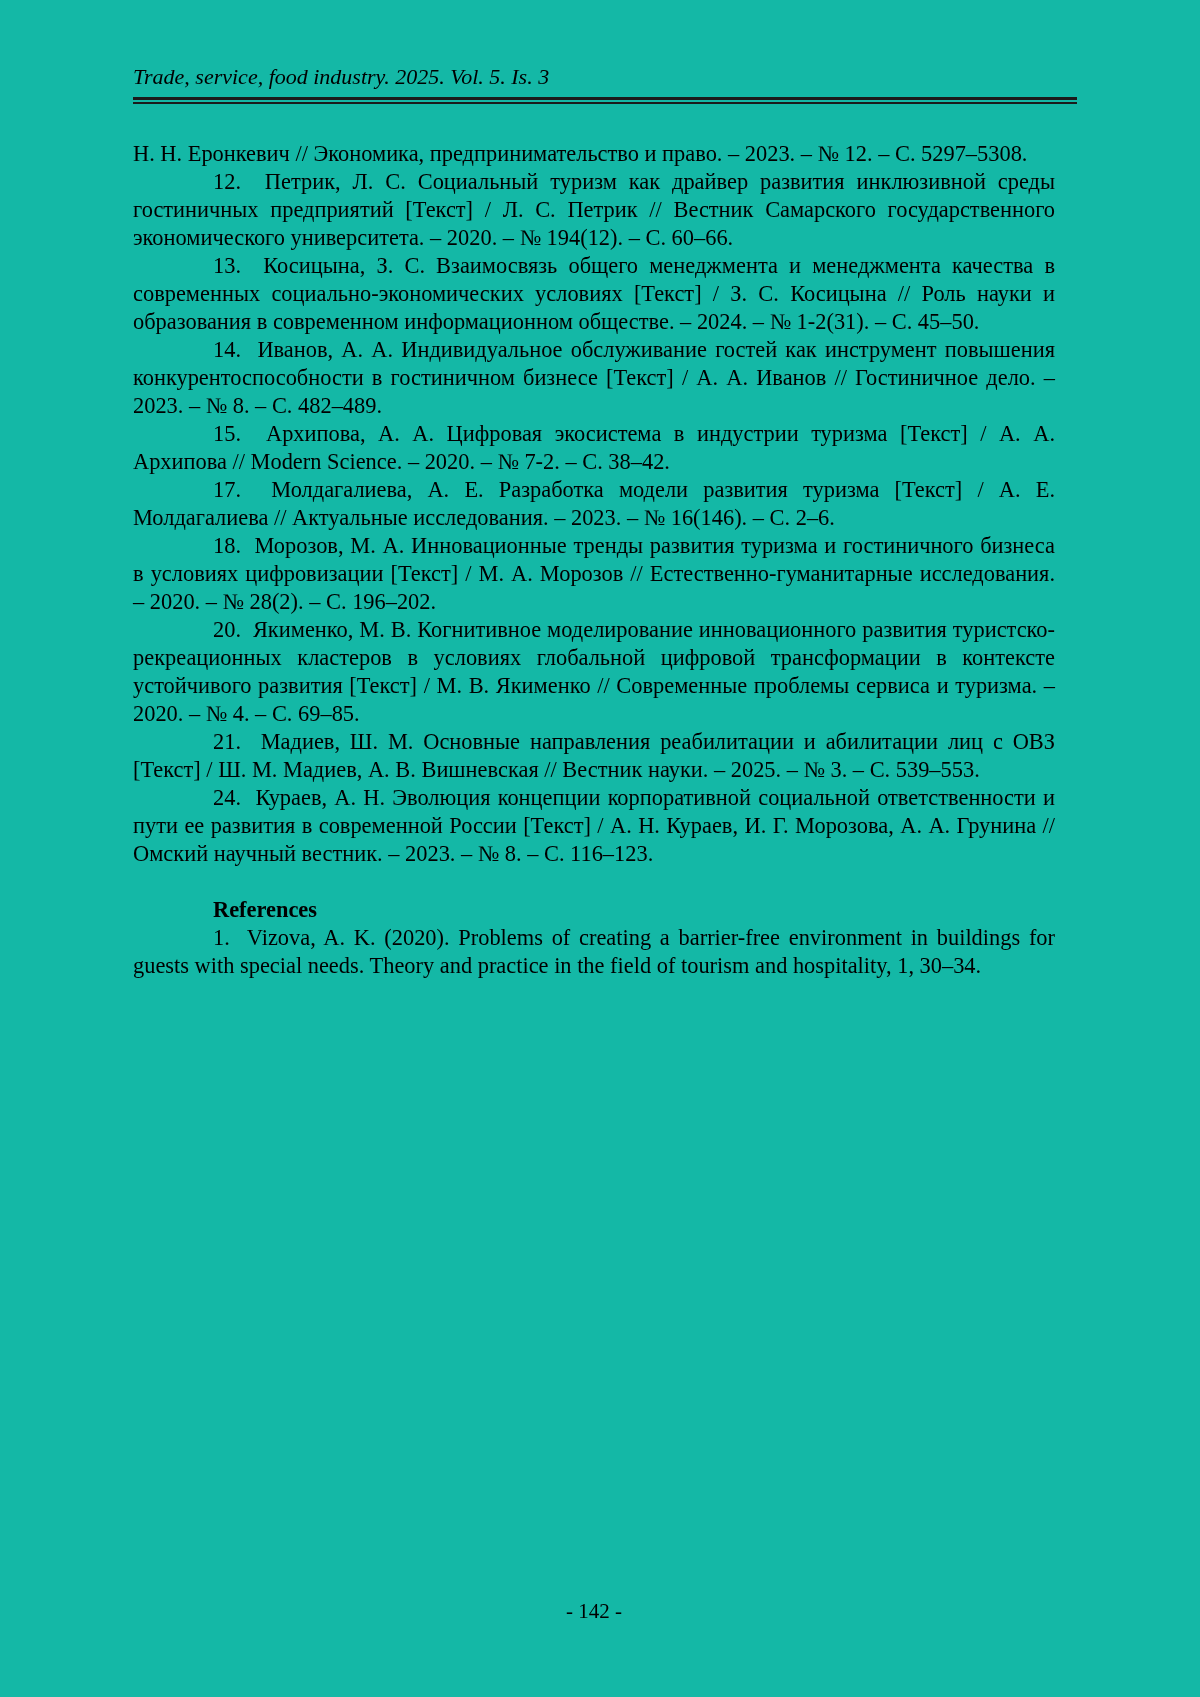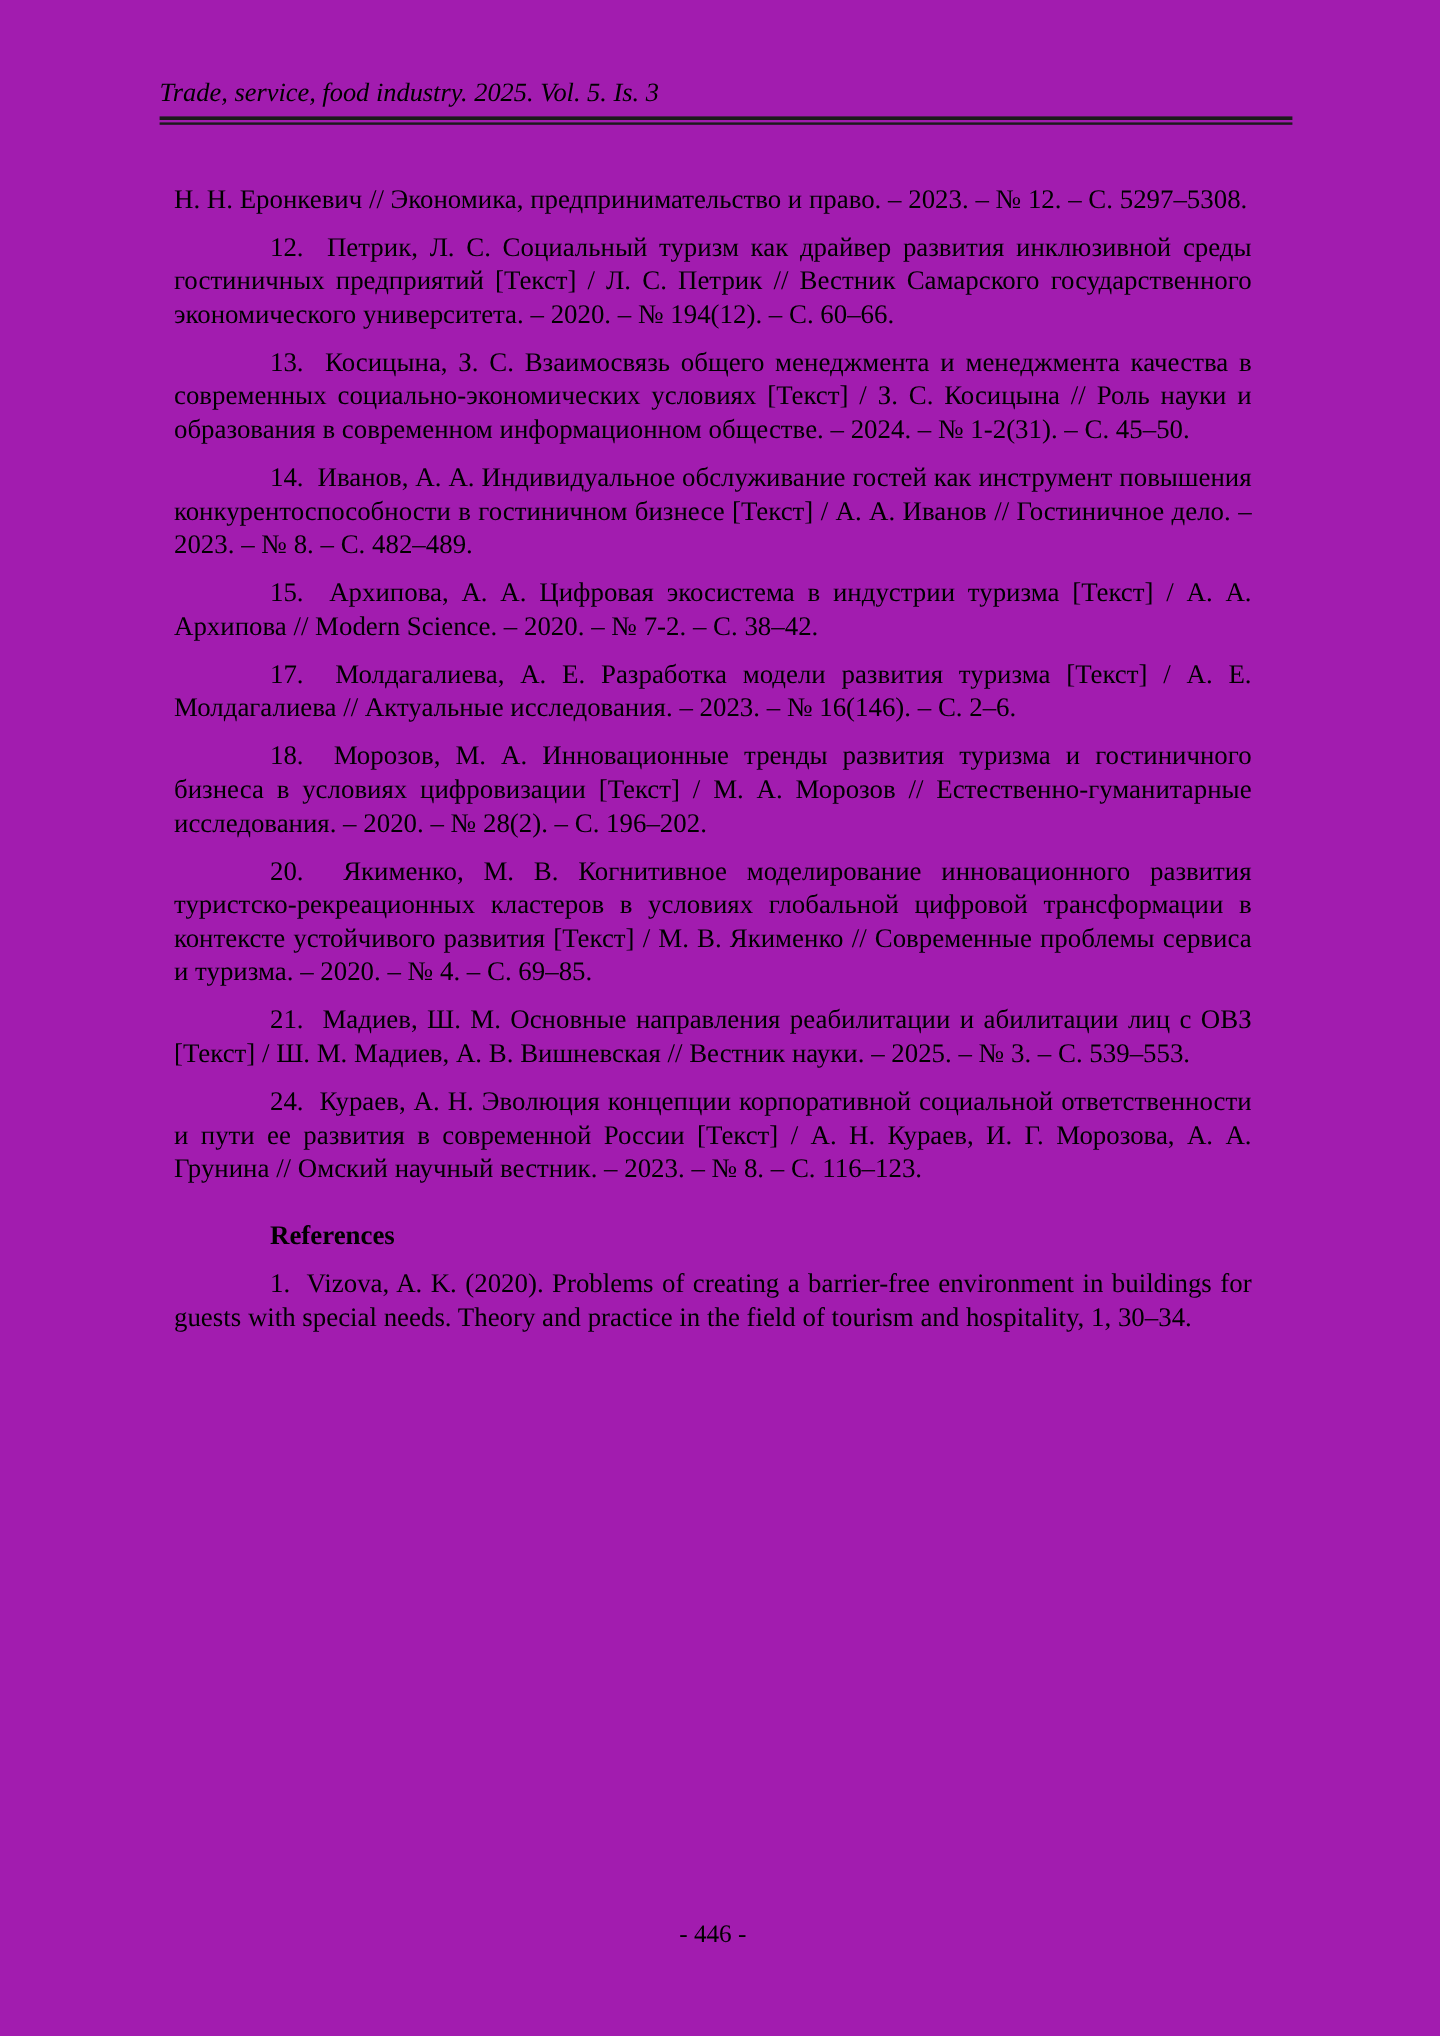--- a/index.html
+++ b/index.html
@@ -4,21 +4,21 @@
 <style>
   html, body {
     margin: 0;
     padding: 0;
     background: #ffffff;
   }
   .page {
     position: relative;
     width: 1200px;
     height: 1697px;
-    background: #a21caf;
+    background: #14b8a6;
     color: #000000;
     font-family: "Liberation Serif", serif;
     overflow: hidden;
   }
   .running-header {
     position: absolute;
     left: 133px;
     top: 64px;
     width: 944px;
   }
@@ -44,21 +44,21 @@
     position: absolute;
     left: 133px;
     top: 140px;
     width: 922px;
     font-size: 22.4px;
     line-height: 28px;
     text-align: justify;
     text-justify: inter-word;
   }
   .content p {
-    margin: 12px;
+    margin: 0;
     padding: 0;
     text-indent: 80px;
   }
   .content p.no-indent {
     text-indent: 0;
   }
   .refs-heading {
     margin-top: 28px !important;
     font-weight: bold;
     text-indent: 80px;
@@ -98,16 +98,16 @@
     <p>18.&nbsp; Морозов, М. А. Инновационные тренды развития туризма и гостиничного бизнеса в условиях цифровизации [Текст] / М. А. Морозов // Естественно-гуманитарные исследования. – 2020. – № 28(2). – С. 196–202.</p>
     <p>20.&nbsp; Якименко, М. В. Когнитивное моделирование инновационного развития туристско-рекреационных кластеров в условиях глобальной цифровой трансформации в контексте устойчивого развития [Текст] / М. В. Якименко // Современные проблемы сервиса и туризма. – 2020. – № 4. – С. 69–85.</p>
     <p>21.&nbsp; Мадиев, Ш. М. Основные направления реабилитации и абилитации лиц с ОВЗ [Текст] / Ш. М. Мадиев, А. В. Вишневская // Вестник науки. – 2025. – № 3. – С. 539–553.</p>
     <p>24.&nbsp; Кураев, А. Н. Эволюция концепции корпоративной социальной ответственности и пути ее развития в современной России [Текст] / А. Н. Кураев, И. Г. Морозова, А. А. Грунина // Омский научный вестник. – 2023. – № 8. – С. 116–123.</p>
 
     <p class="refs-heading">References</p>
     <p>1.&nbsp; Vizova, A. K. (2020). Problems of creating a barrier-free environment in buildings for guests with special needs. Theory and practice in the field of tourism and hospitality, 1, 30–34.</p>
   </div>
 
   <div class="page-footer">
-    <span>- 446 -</span>
+    <span>- 142 -</span>
   </div>
 
 </div>
 
 </body></html>

